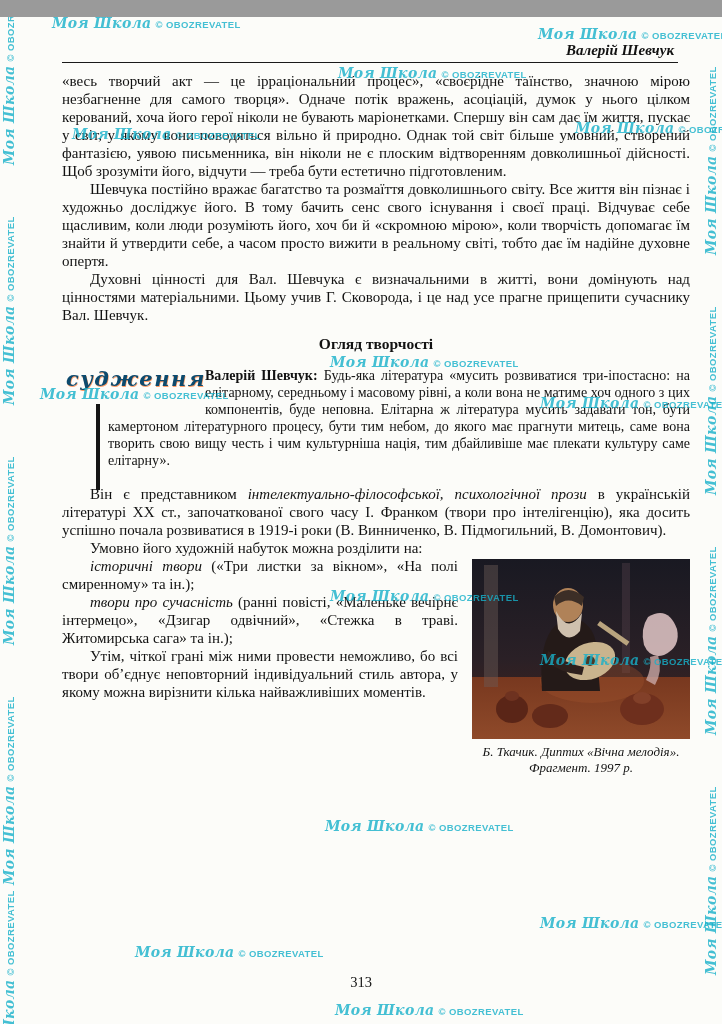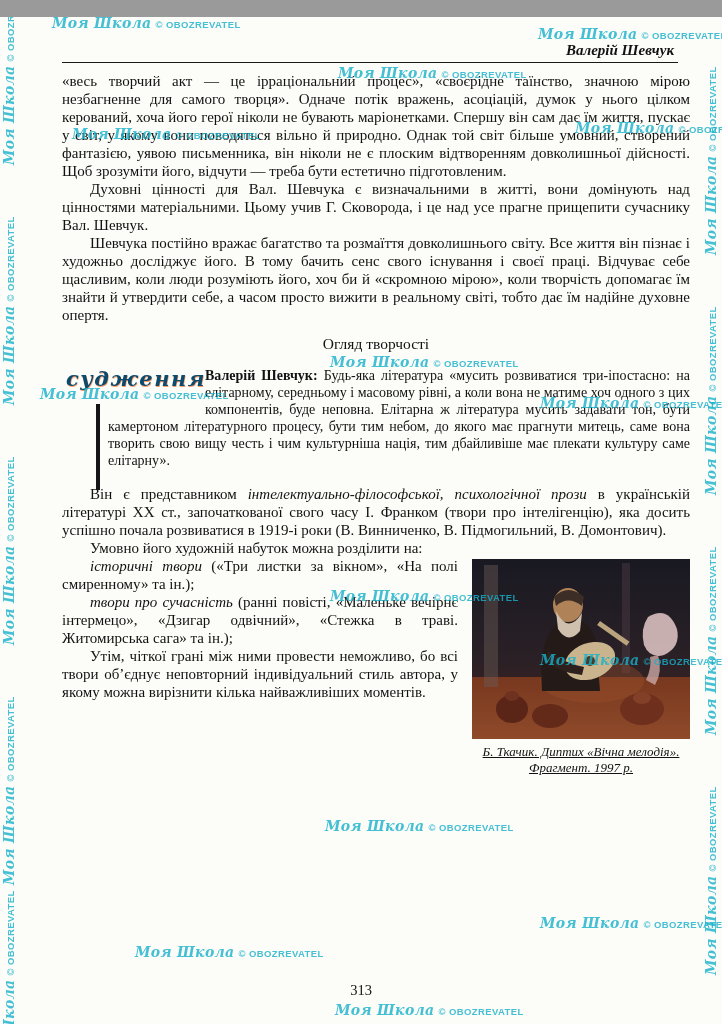--- a/index.html
+++ b/index.html
@@ -20,38 +20,38 @@
   .running-head { text-align:right; font:italic 700 15px "Liberation Serif", serif; padding-bottom:3px; padding-right:4px; }
   .rule { border-bottom:1.4px solid #1a1a1a; }
   
   .content {
     position:relative; z-index:2;
     padding:9px 32px 0 62px;
     font-size:15px; line-height:18px; text-align:justify;
   }
   .content p { text-indent:28px; }
   .content p.noindent { text-indent:0; }
-  h2.section-heading { text-align:center; font-size:15.5px; font-weight:400; margin:11px 0 9px; }
+  h2.section-heading { text-align:center; font-size:15.5px; font-weight:700; margin:11px 0 9px; }
   
   .judgment { position:relative; margin:14px 0 16px; padding-left:46px; }
   .judgment-label {
     position:absolute; left:4px; top:-1px;
     font:italic 700 21px "DejaVu Serif", serif;
     color:#0c4a6e; letter-spacing:1.5px;
     text-shadow:0.5px 0.5px 0 #ff9c66;
   }
   .judgment-bar { position:absolute; left:34px; top:37px; width:4px; height:86px; background:#151515; }
   .judgment-text { text-indent:0 !important; font-size:14px; line-height:17px; }
   .judgment-text::before { content:""; float:left; width:97px; height:36px; }
   
-  figure.artwork { float:right; width:218px; margin:2px 0 2px 14px;text-decoration:underline; }
+  figure.artwork { float:right; width:218px; margin:2px 0 2px 14px; }
   .painting { width:218px; height:180px; display:block; }
   figcaption { font:italic 13px/16px "Liberation Serif", serif; text-align:center; margin-top:5px; }
   
-  .page-number { position:absolute; left:0; right:0; bottom:42px; text-align:center; font-size:14.5px; z-index:2; }
+  .page-number { position:absolute; left:0; right:0; bottom:50px; text-align:center; font-size:14.5px; z-index:2; }
 </style>
 </head>
 <body>
 
 <div class="page">
   <div class="wm-layer">
       <span class="wm" style="left: 52px; top: -3px; color: rgb(23, 177, 202);"><span class="wm-logo">Моя Школа</span> <span class="wm-brand">© OBOZREVATEL</span></span>
       <span class="wm" style="left: 538px; top: 8px; color: rgb(23, 177, 202);"><span class="wm-logo">Моя Школа</span> <span class="wm-brand">© OBOZREVATEL</span></span>
       <span class="wm" style="left: 338px; top: 47px; color: rgb(23, 177, 202);"><span class="wm-logo">Моя Школа</span> <span class="wm-brand">© OBOZREVATEL</span></span>
       <span class="wm" style="left: 72px; top: 108px; color: rgb(23, 177, 202);"><span class="wm-logo">Моя Школа</span> <span class="wm-brand">© OBOZREVATEL</span></span>
@@ -77,22 +77,22 @@
       <span class="wm wm-vert" style="left: 702px; top: 958px; color: rgb(23, 177, 202); transform: rotate(-90deg);"><span class="wm-logo">Моя Школа</span> <span class="wm-brand">© OBOZREVATEL</span></span>
     </div>
 
   <header>
     <div class="running-head">Валерій Шевчук</div>
     <div class="rule"></div>
   </header>
 
   <main class="content">
     <p class="noindent">«весь творчий акт — це ірраціональний процес», «своєрідне таїнство, значною мірою незбагненне для самого творця». Одначе потік вражень, асоціацій, думок у нього цілком керований, хоча його герої ніколи не бувають маріонетками. Спершу він сам дає їм життя, пускає у світ, у якому вони поводяться вільно й природно. Однак той світ більше умовний, створений фантазією, уявою письменника, він ніколи не є плоским відтворенням довколишньої дійсності. Щоб зрозуміти його, відчути — треба бути естетично підготовленим.</p>
+    <p>Шевчука постійно вражає багатство та розмаїття довколишнього світу. Все життя він пізнає і художньо досліджує його. В тому бачить сенс свого існування і своєї праці. Відчуває себе щасливим, коли люди розуміють його, хоч би й «скромною мірою», коли творчість допомагає їм знайти й утвердити себе, а часом просто вижити в реальному світі, тобто дає їм надійне духовне опертя.</p>
     <p>Духовні цінності для Вал. Шевчука є визначальними в житті, вони домінують над цінностями матеріальними. Цьому учив Г. Сковорода, і це над усе прагне прищепити сучаснику Вал. Шевчук.</p>
-    <p>Шевчука постійно вражає багатство та розмаїття довколишнього світу. Все життя він пізнає і художньо досліджує його. В тому бачить сенс свого існування і своєї праці. Відчуває себе щасливим, коли люди розуміють його, хоч би й «скромною мірою», коли творчість допомагає їм знайти й утвердити себе, а часом просто вижити в реальному світі, тобто дає їм надійне духовне опертя.</p>
 
     <h2 class="section-heading">Огляд творчості</h2>
 
 
     <div class="judgment">
       <span class="judgment-label">судження</span>
       <span class="judgment-bar"></span>
       <p class="judgment-text"><b>Валерій Шевчук:</b>&nbsp;<span>Будь-яка література «мусить розвиватися три-іпостасно: на елітарному, середньому і масовому рівні, а коли вона не матиме хоч одного з цих компонентів, буде неповна. Елітарна ж література мусить задавати тон, бути камертоном літературного процесу, бути тим небом, до якого має прагнути митець, саме вона творить свою вищу честь і чим культурніша нація, тим дбайливіше має плекати культуру саме елітарну».</span></p>
     </div>
 

